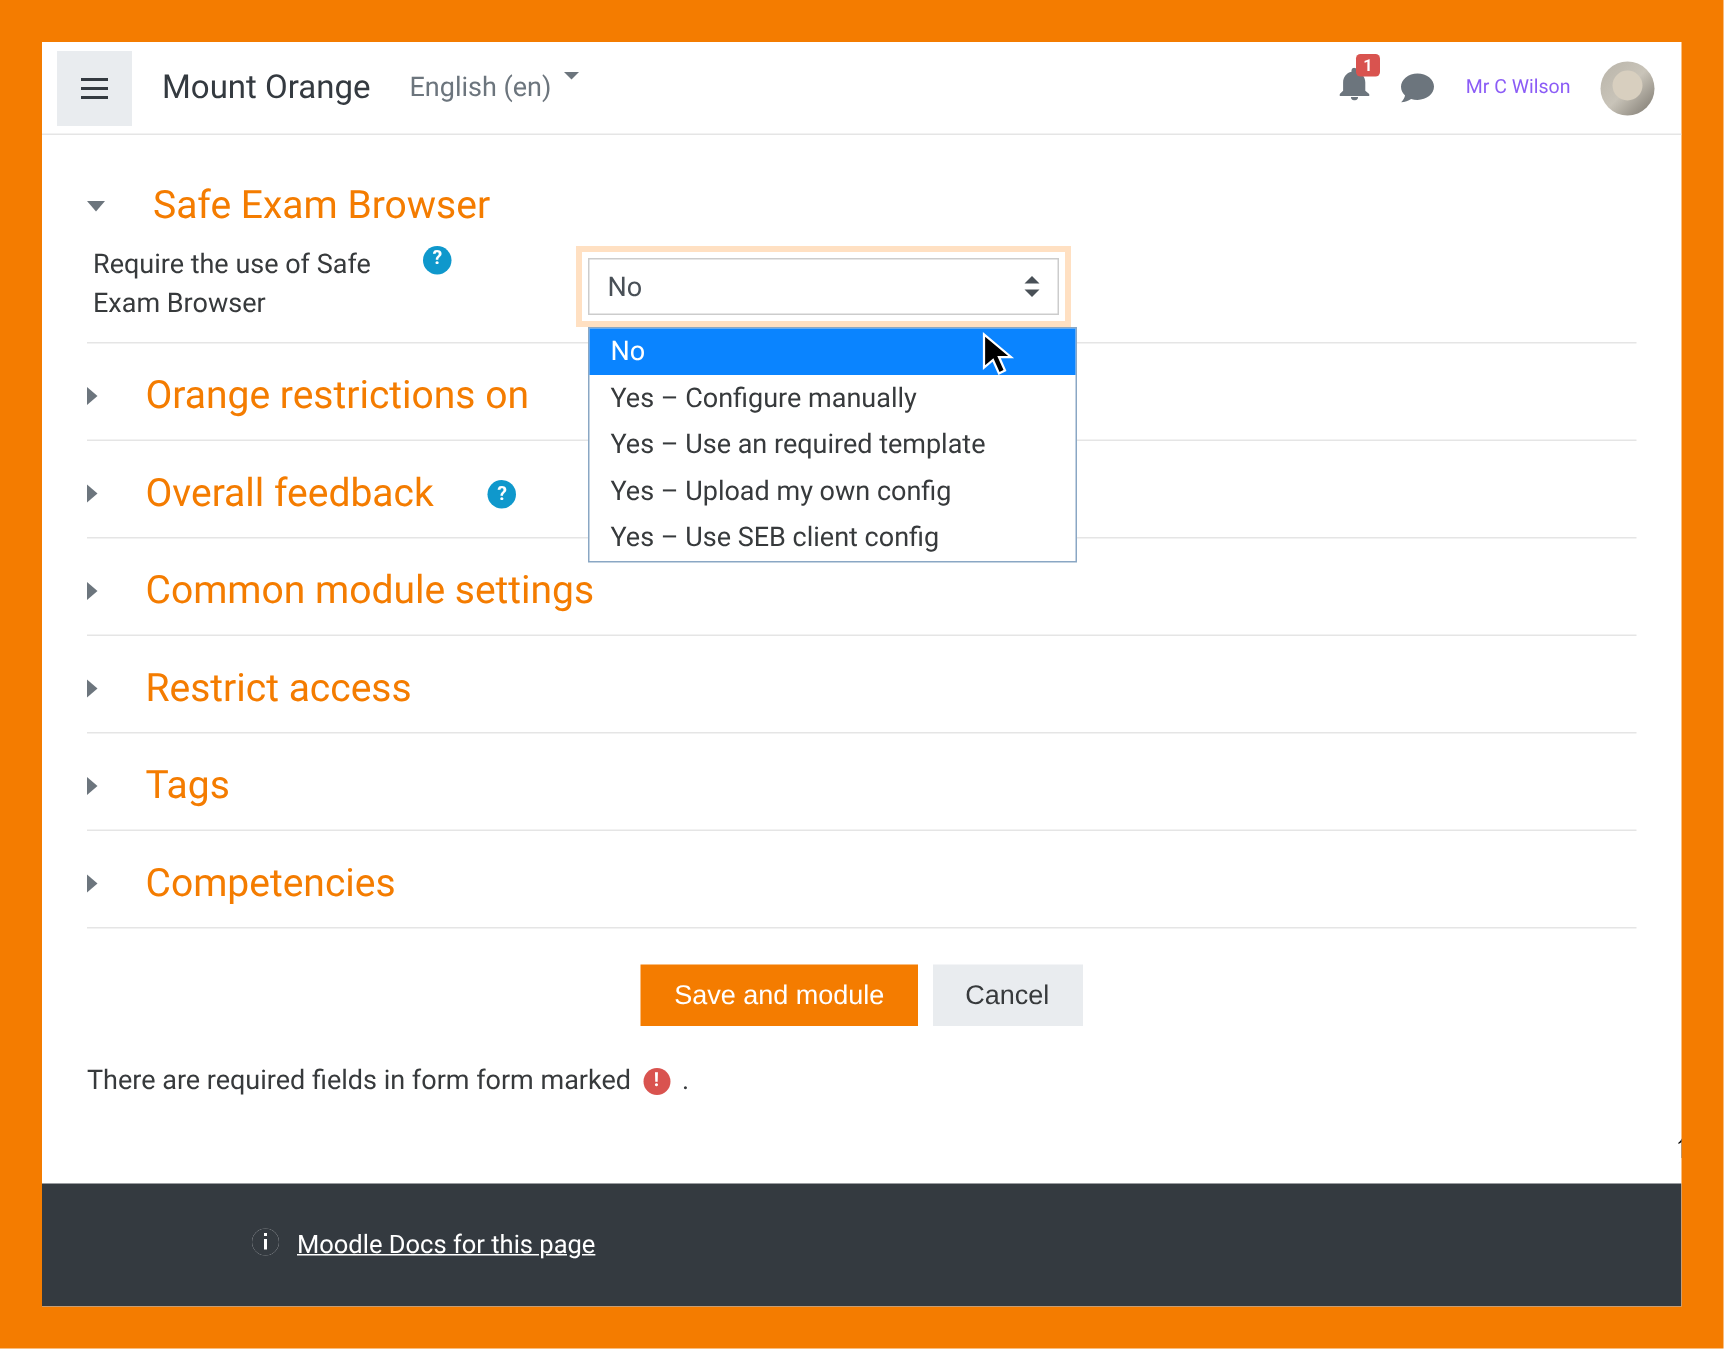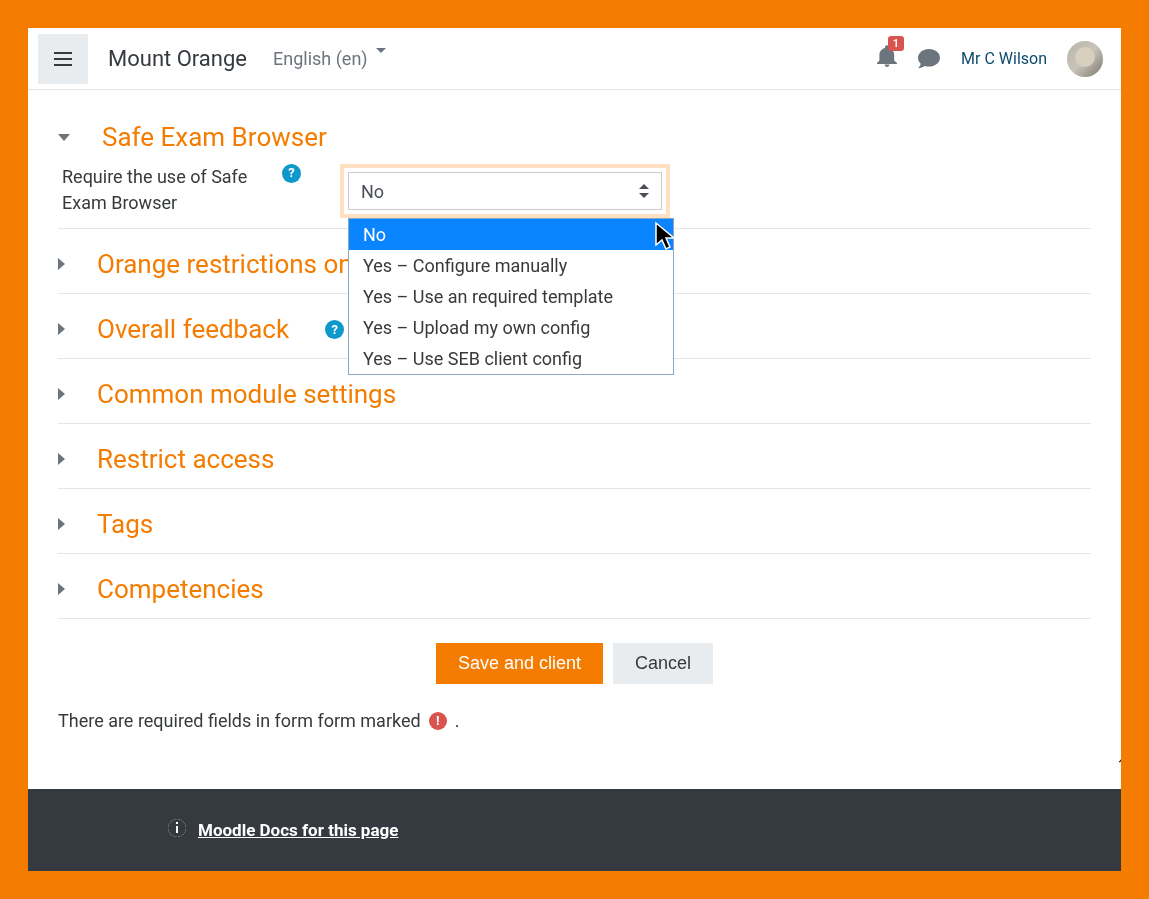--- a/index.html
+++ b/index.html
@@ -41,21 +41,21 @@
     .nav-right { margin-left:auto; display:flex; align-items:center; gap:20px; }
     .bell-wrap { position:relative; }
     .bell-icon svg, .chat-icon svg { display:block; }
     .badge-count {
       position:absolute; top:-9px; right:-7px;
       background:#d9534f; color:#fff;
       font-size:11px; font-weight:600;
       padding:0 5px; height:15px; line-height:15px;
       border-radius:3px;
     }
-    .username { color:#0c4a6e; font-size:16px; }
+    .username { color:#8b5cf6; font-size:13px; }
     .avatar {
       width:36px; height:36px; border-radius:50%;
       background:linear-gradient(135deg,#b9b4a9 0%,#c9c4b9 50%,#7a756c 100%);
       position:relative; overflow:hidden;
     }
     .avatar::after{ 
       content:''; position:absolute; top:6px; left:8px; width:20px; height:20px;
       background:#d8cfbf; border-radius:50%;
     }
 
@@ -78,20 +78,21 @@
       background:#0f98cc; color:#fff;
       display:inline-flex; align-items:center; justify-content:center;
       font-size:13px; font-weight:700;
       margin-left:4px;
     }
 
     .setting-row {
       display:flex; align-items:flex-start;
       padding:4px 0 10px 4px;
       border-bottom:1px solid #e5e5e5;
+      gap:44px;
     }
     .setting-label-col {
       width:278px;
       color:#373a3c; font-size:18px; line-height:1.45;
       display:flex; align-items:flex-start; gap:6px;
     }
     .setting-label-col .label-text { max-width:210px; }
 
     .select-shell {
       position:relative;
@@ -162,21 +163,21 @@
       position:absolute; left:0; right:0;
       bottom:0;
       height:82px;
       background:#343a40;
       color:#fff;
       display:flex; align-items:center;
       padding:0 140px;
       gap:12px;
       font-size:17px;
     }
-    .footer-bar .docs-link { text-decoration:underline; cursor:pointer;font-weight:bold; }
+    .footer-bar .docs-link { text-decoration:underline; cursor:pointer; }
 
     
     .cursor-overlay {
       position:absolute; top:193px; left:626px;
       width:26px; height:30px; z-index:50; pointer-events:none;
     }
     .page-up-arrow {
       position:absolute; right:-6px; bottom:94px;
       font-size:22px; font-weight:700; color:#000;
     }
@@ -266,21 +267,21 @@
     <div class="section">
       <span class="caret right"></span>
       <span class="section-title">Tags</span>
     </div>
     <div class="section">
       <span class="caret right"></span>
       <span class="section-title">Competencies</span>
     </div>
 
     <div class="actions">
-      <button class="btn btn-primary">Save and client</button>
+      <button class="btn btn-primary">Save and module</button>
       <button class="btn btn-secondary">Cancel</button>
     </div>
 
     <div class="required-note">
       <span>There are required fields in form form marked</span>
       <span class="req-icon">!</span>
       <span>.</span>
     </div>
 
   </div>

